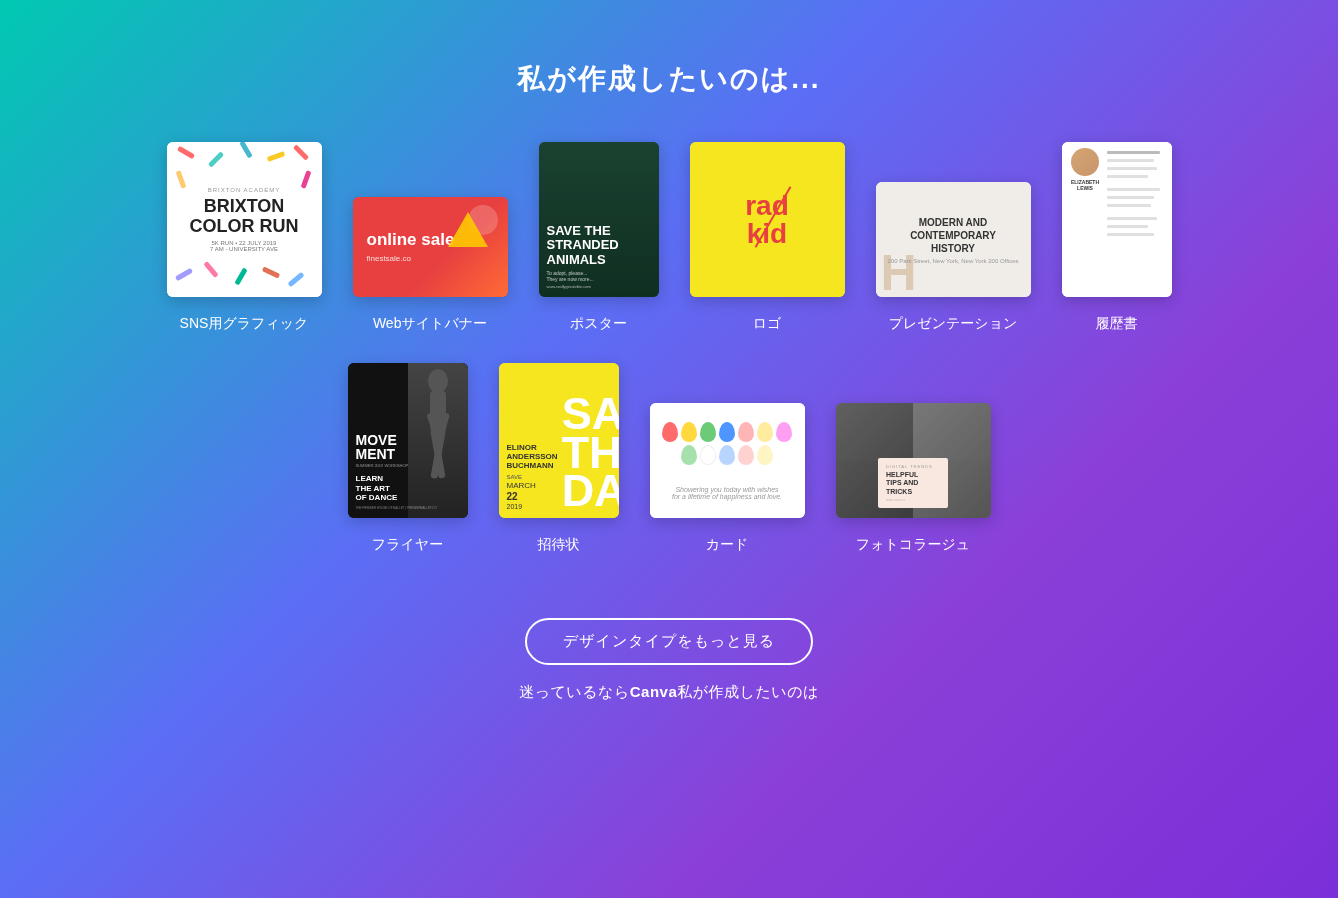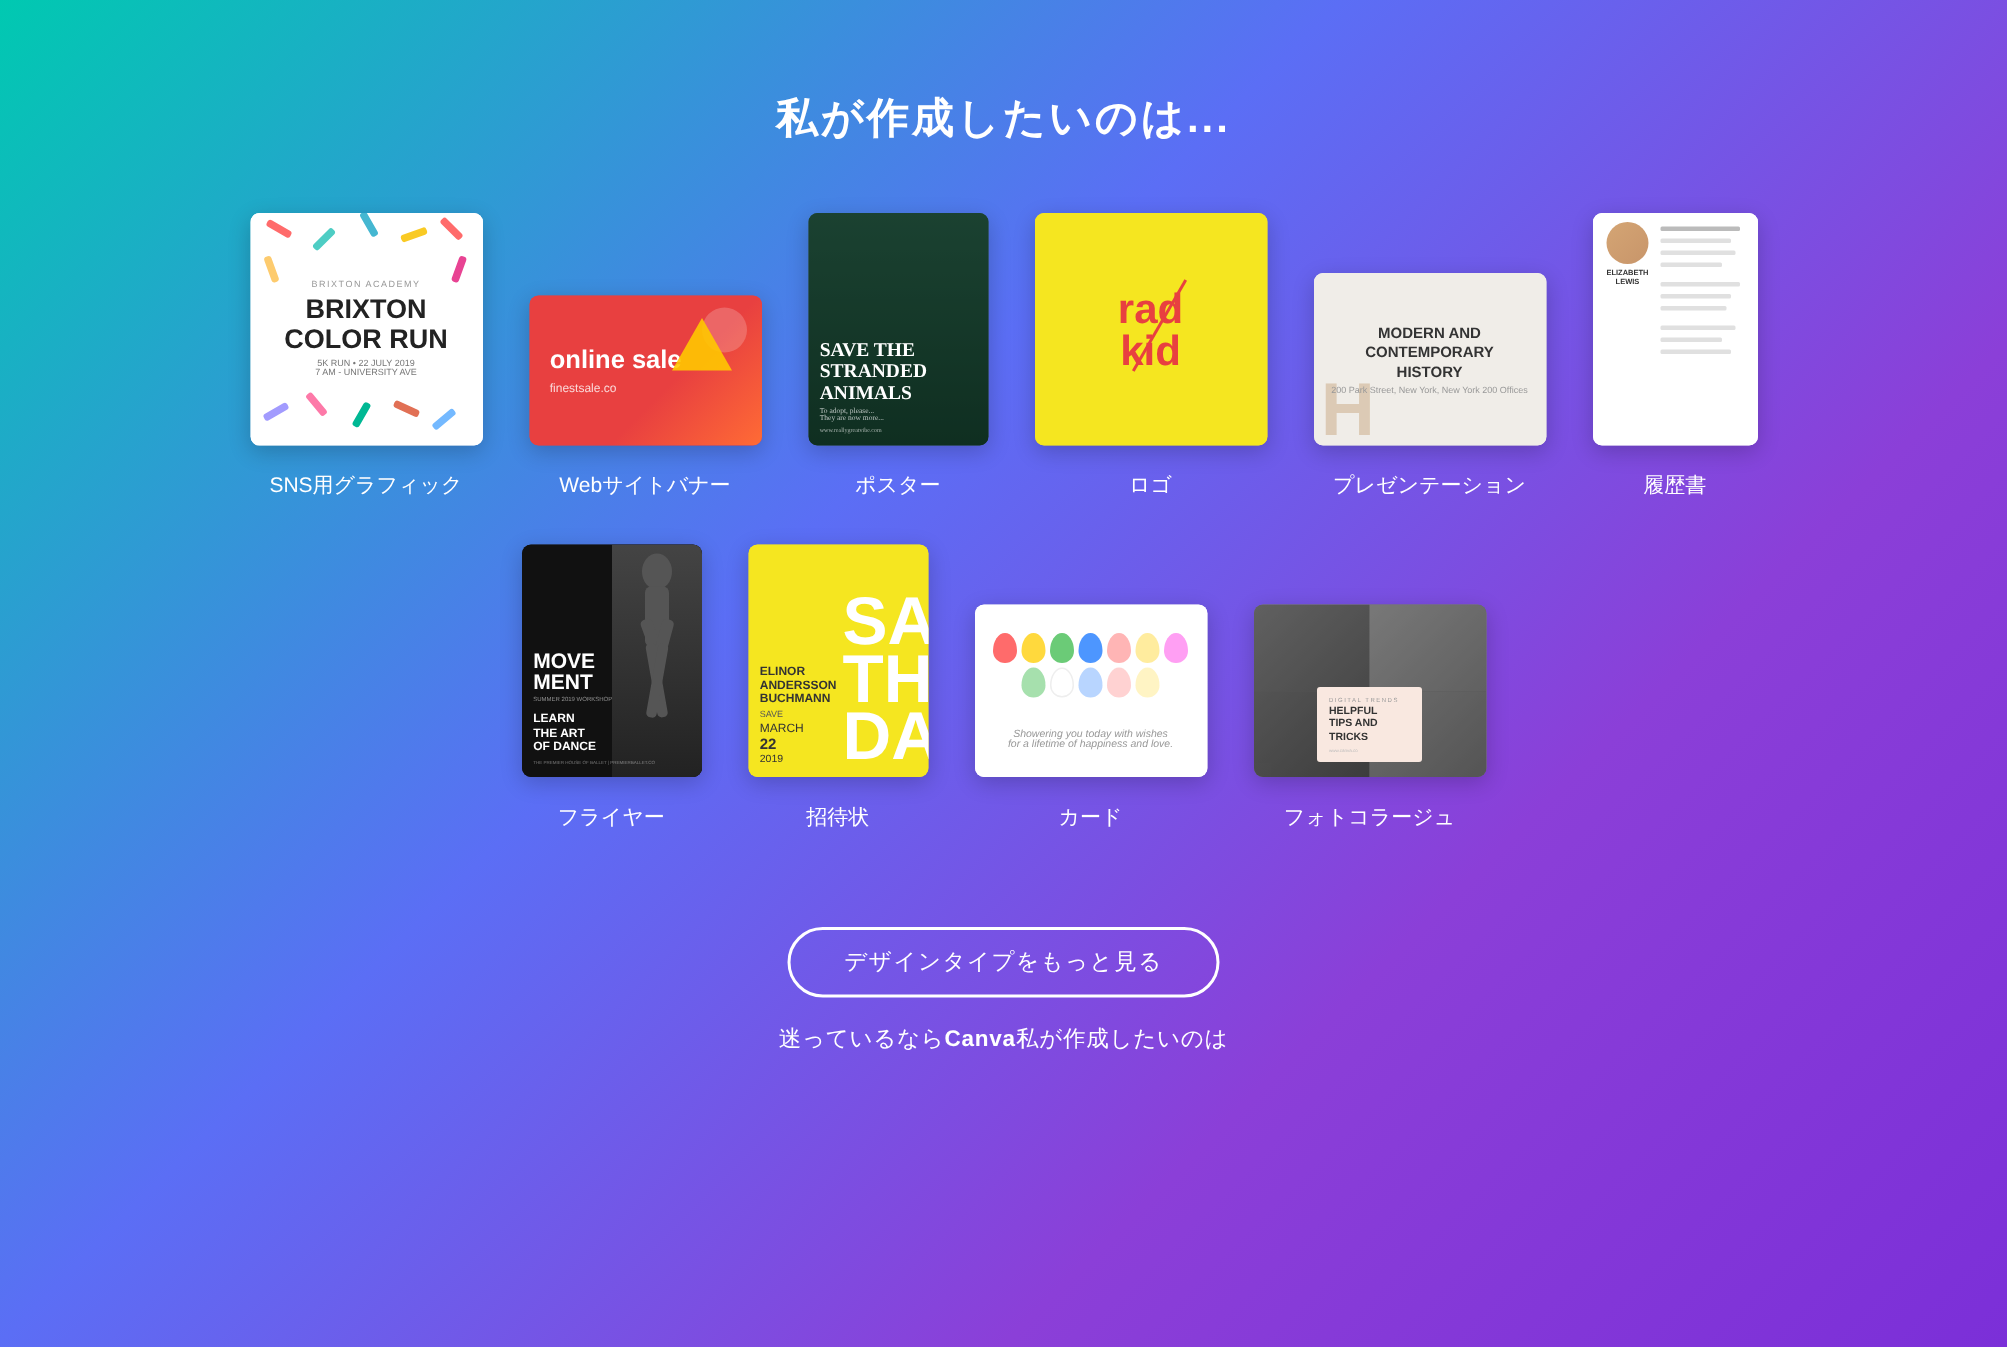--- a/index.html
+++ b/index.html
@@ -266,21 +266,20 @@
 
     .poster-overlay {
       position: absolute;
       top: 0; left: 0; right: 0; bottom: 0;
       background: rgba(0,30,20,0.4);
     }
 
     .poster-text {
       position: relative;
       z-index: 1;
-      font-family: Liberation Serif, serif;
     }
 
     .poster-title {
       color: white;
       font-size: 13px;
       font-weight: 900;
       line-height: 1.1;
       text-transform: uppercase;
     }
 

